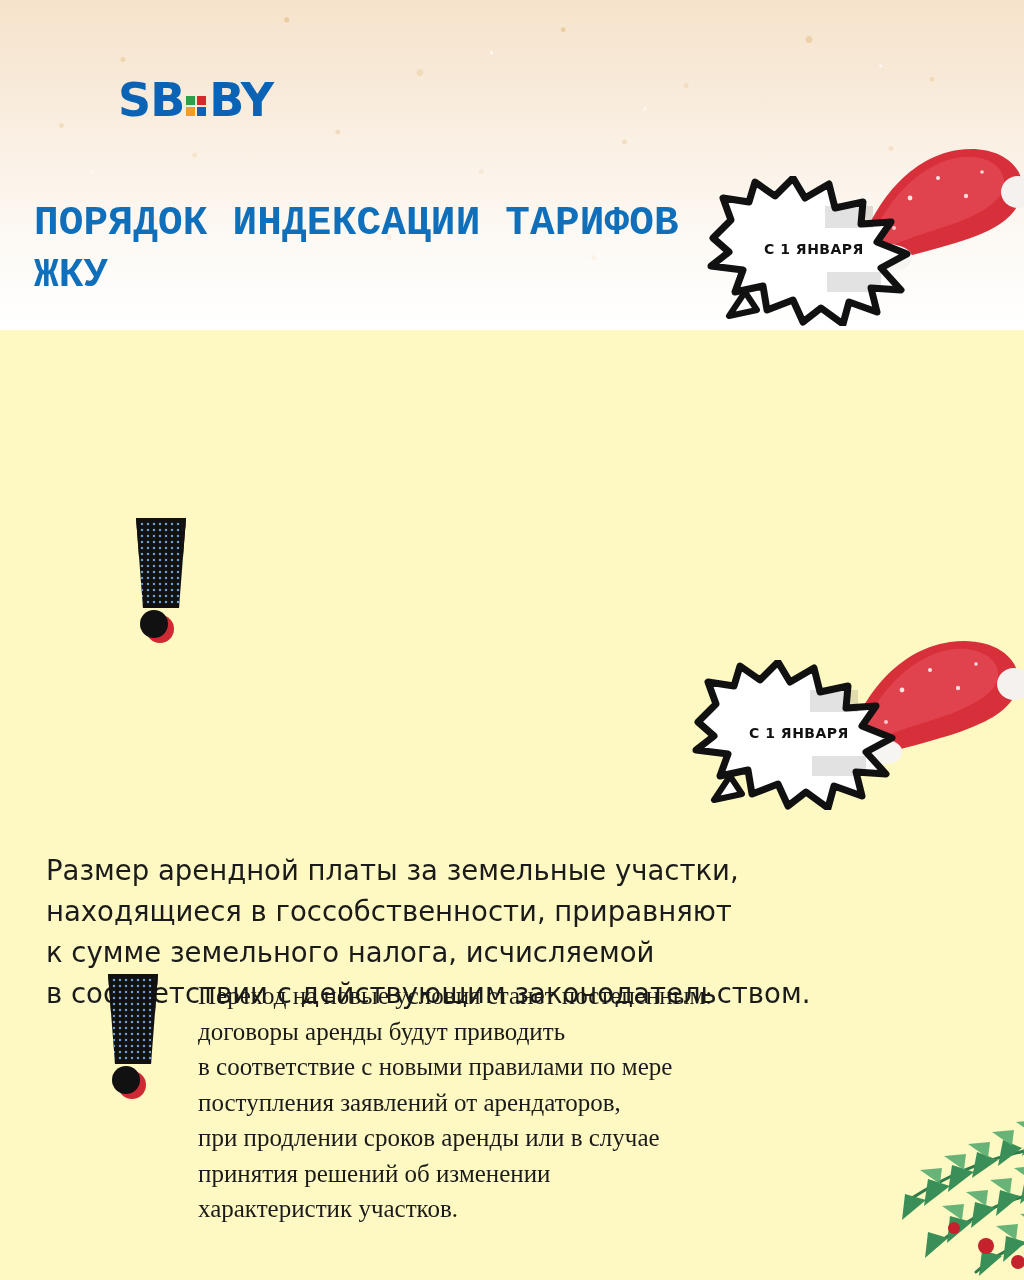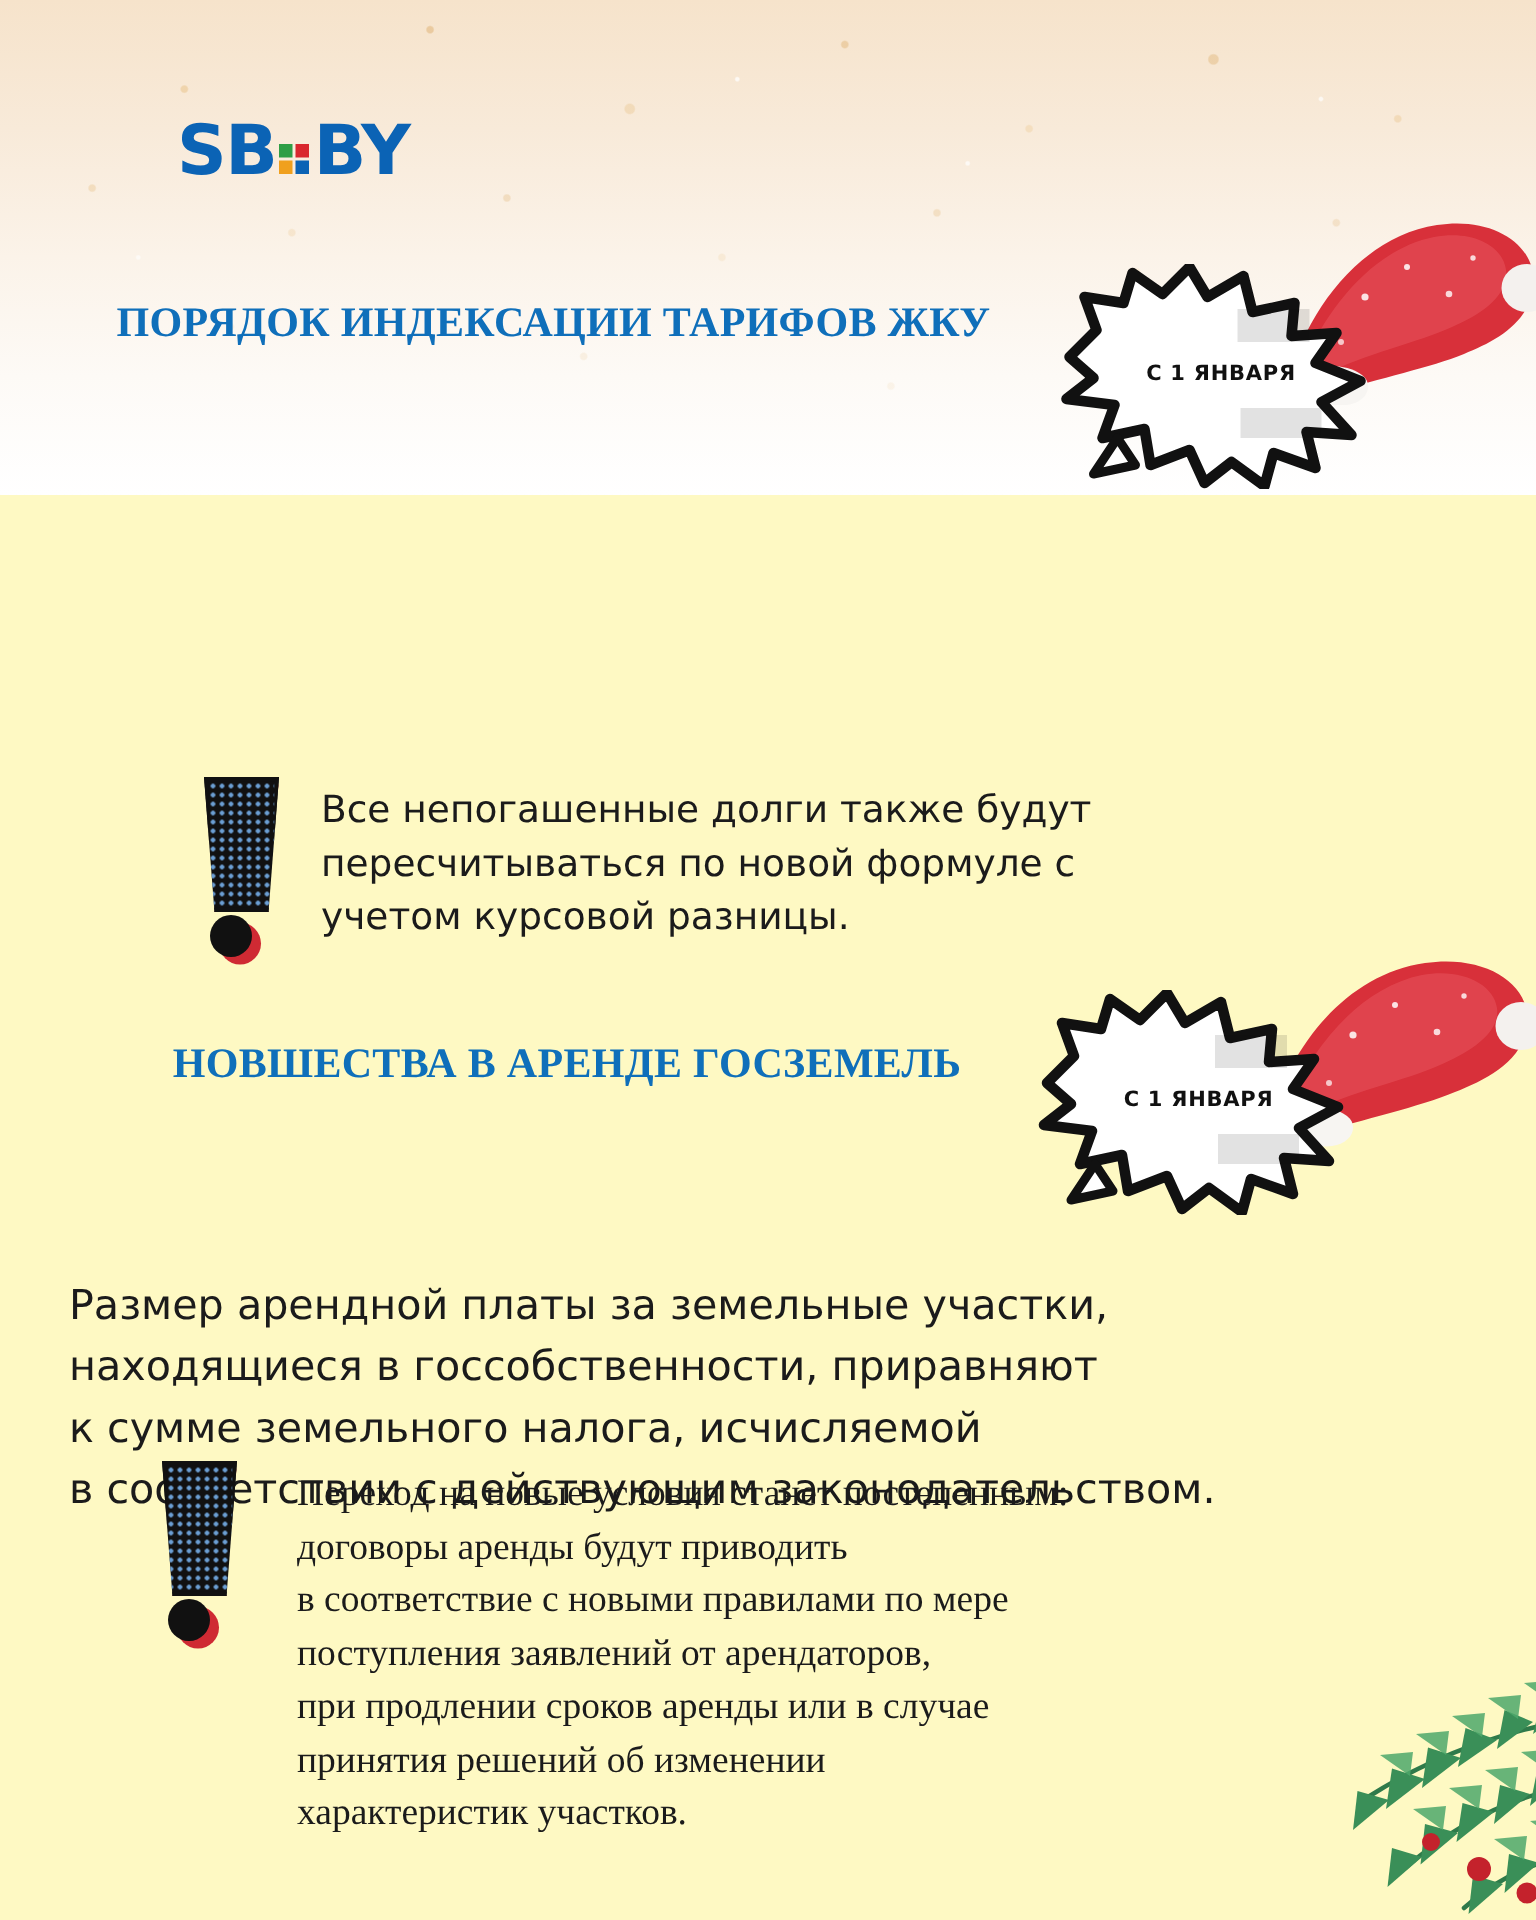--- a/index.html
+++ b/index.html
@@ -95,25 +95,24 @@
   .logo-dots i { display: block; width: 9px; height: 9px; }
   .d1 { background: #2f9e46; }
   .d2 { background: #d9272e; }
   .d3 { background: #f0a01e; }
   .d4 { background: #0b63b5; }
 
   
   .heading {
     position: absolute;
     color: #0f6fba;
-    font-family: Liberation Serif, serif;
+    font-family: Liberation Mono, monospace;
     font-weight: 700;
-    font-size: 28px;
+    font-size: 41px;
     line-height: 1.26;
-    text-align: center;
     letter-spacing: .2px;
   }
   #heading-1 { left: 34px; top: 198px; width: 670px; }
   #heading-2 { left: 48px; top: 692px; width: 660px; }
 
   
   .body-text {
     position: absolute;
     color: #1b1b1b;
     font-family: "DejaVu Sans", sans-serif;
@@ -252,25 +251,21 @@
       <path d="M122 96 h54 v20 h-54 z" fill="#111111" opacity=".12"></path>
     </svg>
     <div class="burst-label">С 1 ЯНВАРЯ</div>
   </div>
 
 
   <div class="excl" id="excl-1">
     <div class="bar"></div>
     <div class="dot"></div>
   </div>
-  <div class="note-text" id="note-1">Все непогашенные долги также будут
-пересчитываться по новой формуле с
-учетом курсовой разницы.</div>
-
-  <div class="heading" id="heading-2">НОВШЕСТВА В АРЕНДЕ ГОСЗЕМЕЛЬ</div>
+
 
   <div class="hat" id="hat-2">
     <svg viewBox="0 0 190 135">
       <path d="M8 122 C18 74 56 20 112 12 C152 6 184 26 180 54 C177 78 152 90 132 98 C108 108 72 116 38 126 Z" fill="#d8303a"></path>
       <path d="M22 104 C38 66 70 28 110 20 C136 15 158 26 160 42 C162 60 140 72 122 80 C100 90 62 98 34 112 Z" fill="#e8545c" opacity=".55"></path>
       <ellipse cx="176" cy="54" rx="17" ry="16" fill="#f4f1ee"></ellipse>
       <path d="M4 116 C22 108 46 104 60 114 C68 120 64 132 50 134 C32 136 10 130 4 124 Z" fill="#f7f5f2"></path>
       <circle cx="64" cy="60" r="2.4" fill="#ffffff" opacity=".85"></circle>
       <circle cx="92" cy="40" r="2" fill="#ffffff" opacity=".85"></circle>
       <circle cx="120" cy="58" r="2.2" fill="#ffffff" opacity=".8"></circle>

